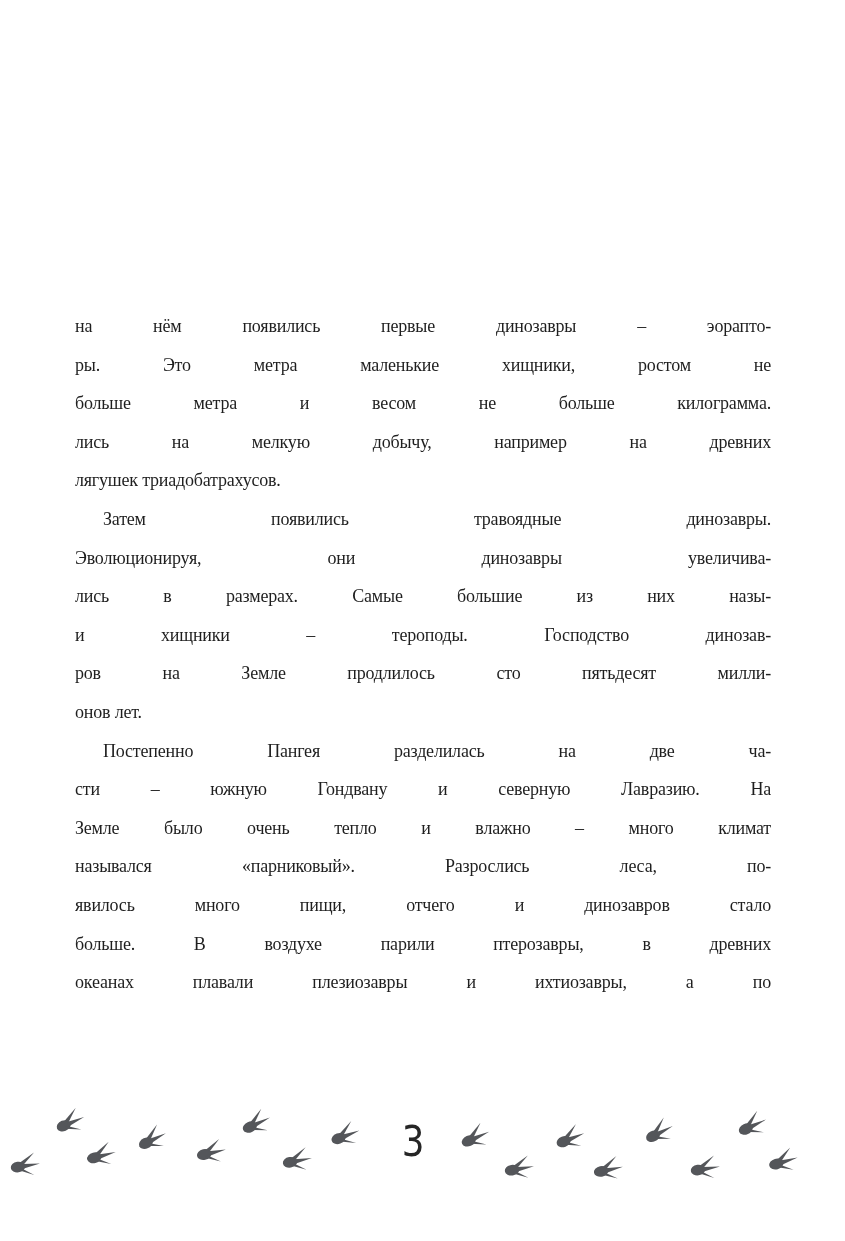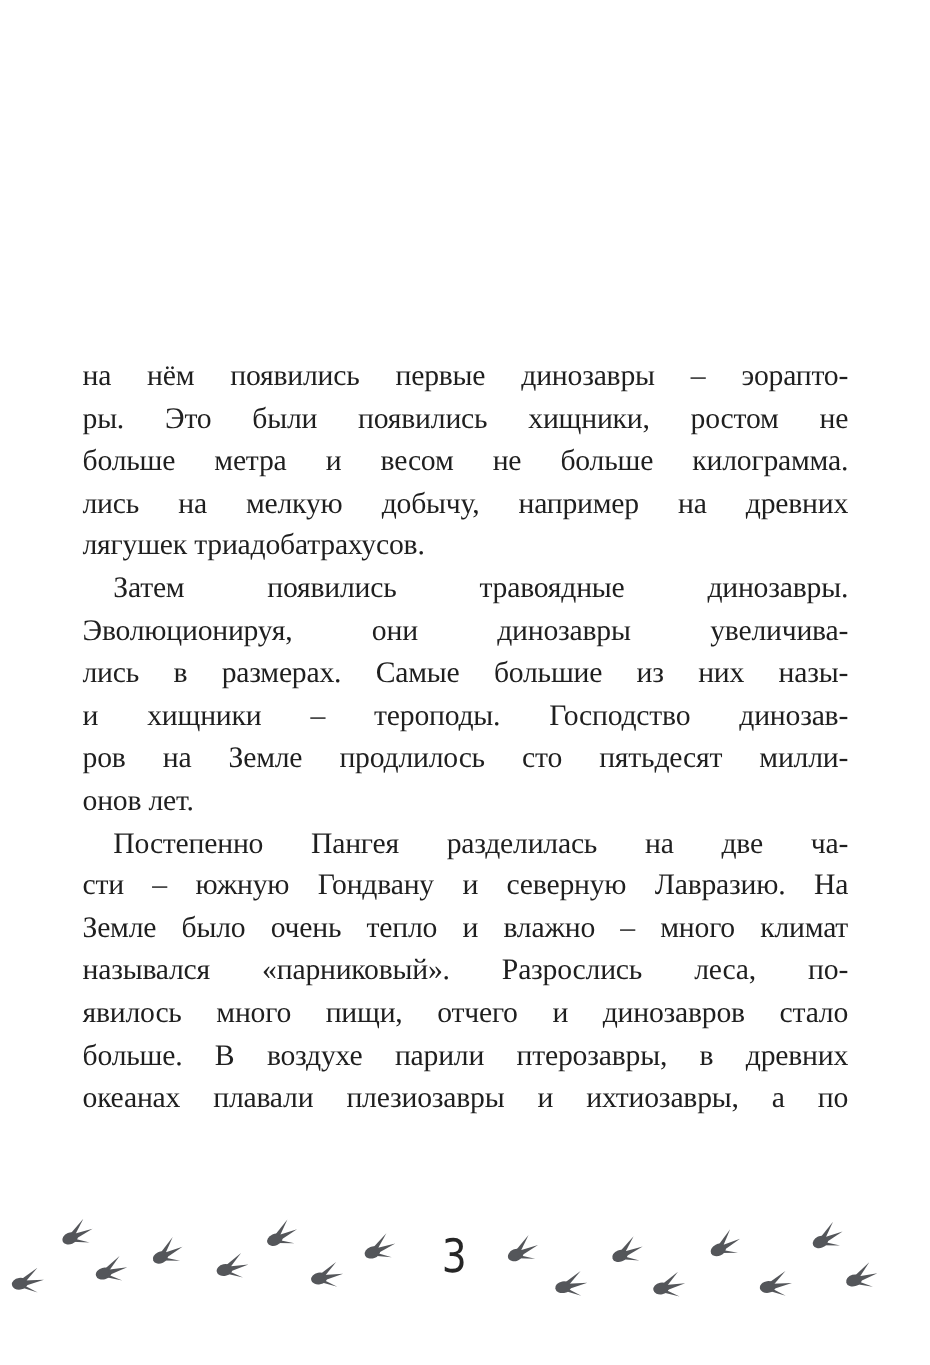--- a/index.html
+++ b/index.html
@@ -11,24 +11,24 @@
     position: relative;
     width: 845px;
     height: 1241px;
     background: var(--bg, #ffffff);
     overflow: hidden;
     font-family: "Liberation Serif", "DejaVu Serif", serif;
   }
   .text-block {
     position: absolute;
     left: 75px;
-    top: 322px;
+    top: 307px;
     width: 696px;
     color: var(--text-color, #1f1f1f);
-    font-size: 27px;
+    font-size: 18px;
     line-height: 38.6px;
     letter-spacing: -0.2px;
   }
   .text-line {
     text-align: justify;
     text-align-last: justify;
     height: 38.6px;
     overflow: hidden;
   }
   .text-line.indent {
@@ -75,21 +75,21 @@
       <path d="M12.5 11.5 L31 13.5 L13 16.5 Z"></path>
       <path d="M10.5 15 L23.5 24.5 L8.5 17.5 Z"></path>
     </symbol>
   </defs>
 </svg>
 
 <div class="page" style="--bg: #ffffff; --text-color: #1f1f1f; --footprint-color: #54565a; --pagenum-color: #262626;">
 
   <div class="text-block">
       <div class="text-line">на нём появились первые динозавры – эорапто-</div>
-      <div class="text-line">ры. Это были появились хищники, ростом не</div>
+      <div class="text-line">ры. Это метра маленькие хищники, ростом не</div>
       <div class="text-line">больше метра и весом не больше килограмма.</div>
       <div class="text-line">лись на мелкую добычу, например на древних</div>
       <div class="text-line no-justify">лягушек триадобатрахусов.</div>
       <div class="text-line indent">Затем появились травоядные динозавры.</div>
       <div class="text-line">Эволюционируя, они динозавры увеличива-</div>
       <div class="text-line">лись в размерах. Самые большие из них назы-</div>
       <div class="text-line">и хищники – тероподы. Господство динозав-</div>
       <div class="text-line">ров на Земле продлилось сто пятьдесят милли-</div>
       <div class="text-line no-justify">онов лет.</div>
       <div class="text-line indent">Постепенно Пангея разделилась на две ча-</div>

